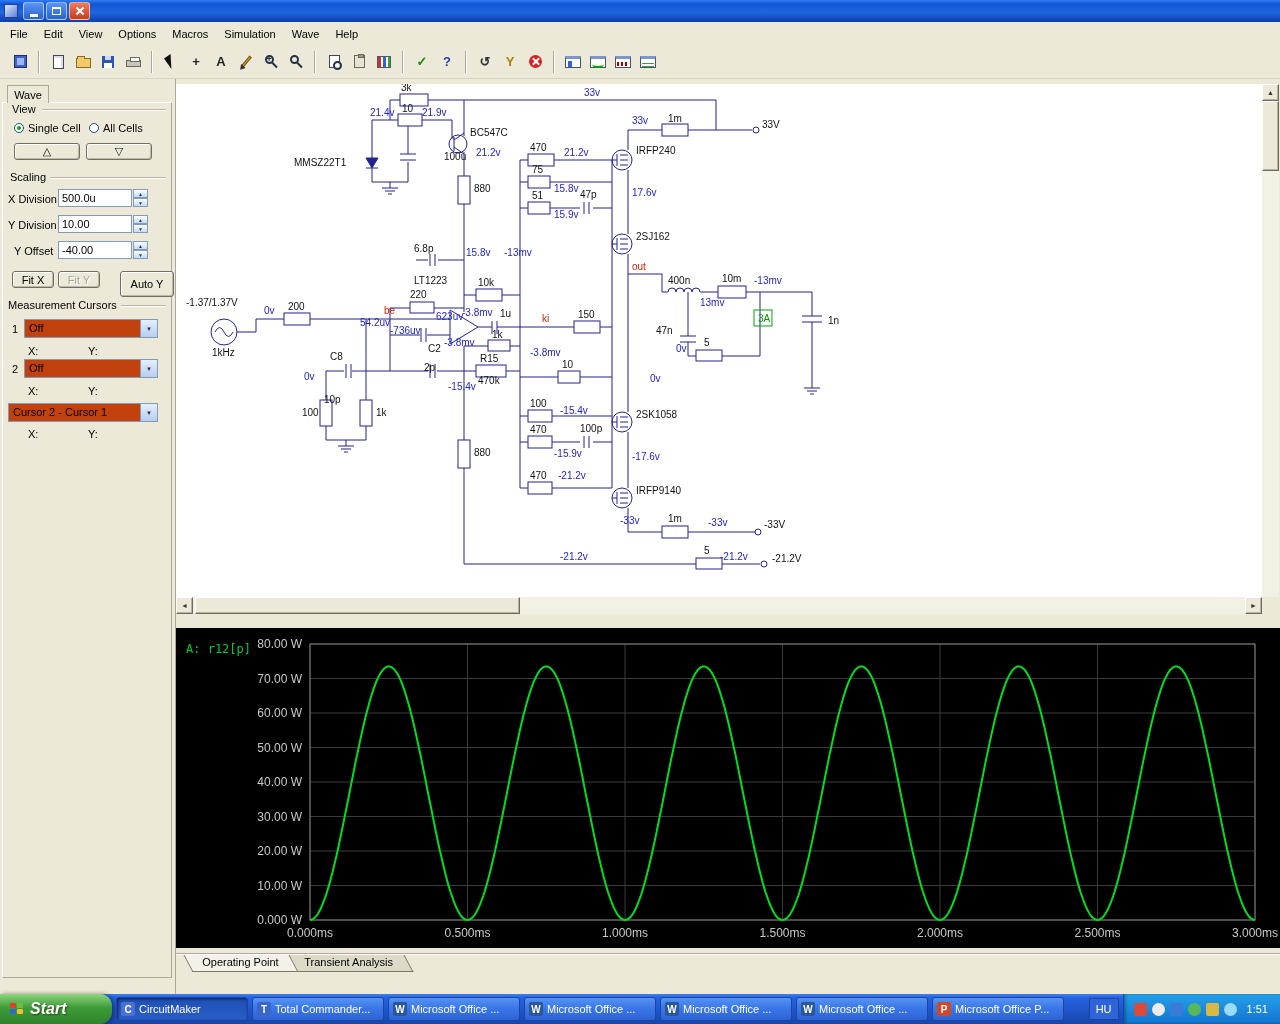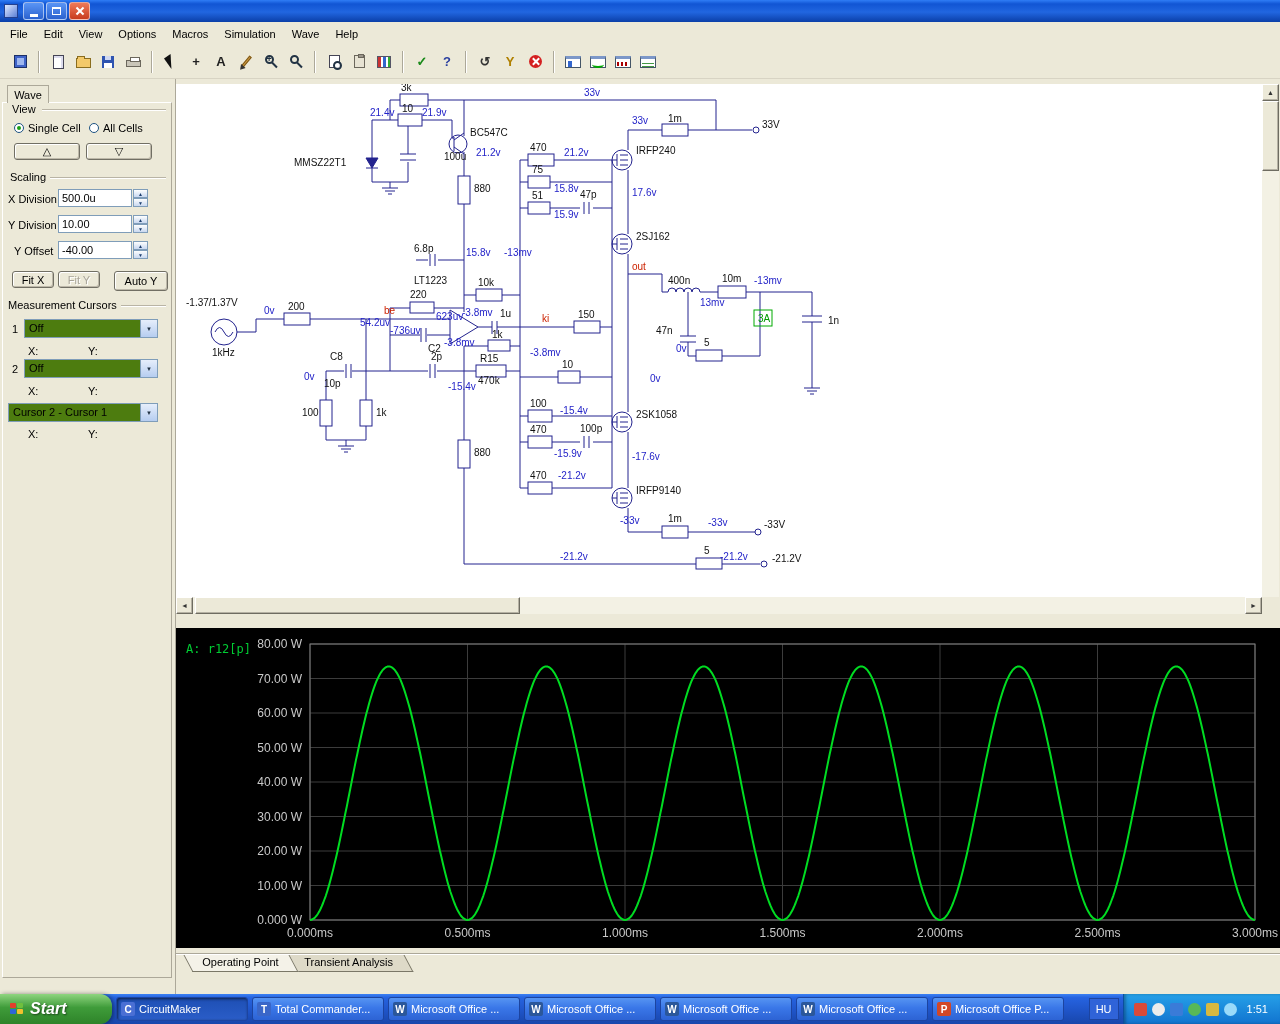--- a/index.html
+++ b/index.html
@@ -71,21 +71,21 @@
   .radio{display:inline-block;width:10px;height:10px;border-radius:50%;background:#fff;border:1px solid #1d5281;margin-right:4px;position:relative;flex:none;}
   .radio.sel::after{content:"";position:absolute;left:2px;top:2px;width:4px;height:4px;border-radius:50%;background:#1aa015;}
   .xpbtn{position:absolute;display:flex;align-items:center;justify-content:center;background:#ece9d8;border:1px solid #716f64;border-radius:3px;box-shadow:inset 1px 1px 0 #fff,inset -1px -1px 0 #bdb8a9;}
   .xpbtn.disabled{color:#a8a498;text-shadow:1px 1px 0 #fff;}
   .ctl-label{position:absolute;white-space:nowrap;}
   .fieldbox{position:absolute;height:18px;background:#fff;border:1px solid #7f9db9;line-height:16px;padding:0 3px;overflow:hidden;}
   .spin{position:absolute;width:15px;height:18px;display:flex;flex-direction:column;}
   .spin span{flex:1;background:linear-gradient(#fdfefe,#c9d8f0);border:1px solid #7f9db9;display:flex;align-items:center;justify-content:center;}
   .spin .up::before{content:"▲";font-size:5px;color:#1d3f6f;}
   .spin .dn::before{content:"▼";font-size:5px;color:#1d3f6f;}
-  .dd{position:absolute;height:19px;background:#4d7c0f;border:1px solid #7f9db9;}
+  .dd{position:absolute;height:19px;background:#c2410c;border:1px solid #7f9db9;}
   .dd-val{position:absolute;left:4px;top:2px;}
   .dd-btn{position:absolute;right:0;top:0;bottom:0;width:17px;background:linear-gradient(#e6eefb,#b6cdf0);border-left:1px solid #7f9db9;display:flex;align-items:center;justify-content:center;}
   .dd-btn::before{content:"▼";font-size:6px;color:#234;}
 
   
   .main-bg{position:absolute;left:176px;top:79px;right:0;bottom:30px;background:#ece9d8;}
   .schematic{position:absolute;left:176px;top:84px;width:1086px;height:513px;background:#fff;overflow:hidden;}
   .slab{position:absolute;font-size:10px;white-space:nowrap;line-height:11px;}
   .c-k{color:#111;} .c-b{color:#2323c8;} .c-r{color:#cc2200;} .c-g{color:#009900;}
 
@@ -273,21 +273,21 @@
         <span class="dn"></span>
     </div>
     <span class="ctl-label" style="left:14px;top:166px">Y Offset</span>
     <div class="fieldbox" style="left:58px;top:162px;width:74px">-40.00</div>
     <div class="spin" style="left:133px;top:162px">
       <span class="up"></span>
         <span class="dn"></span>
     </div>
     <div class="xpbtn" style="left:12px;top:192px;width:42px;height:17px">Fit X</div>
     <div class="xpbtn disabled" style="left:58px;top:192px;width:42px;height:17px">Fit Y</div>
-    <div class="xpbtn" style="left:114px;top:192px;width:54px;height:20px">Auto Y</div>
+    <div class="xpbtn" style="left:120px;top:192px;width:54px;height:26px">Auto Y</div>
 
     <span class="group-label" style="left:8px;top:220px">Measurement Cursors</span>
     <div class="group-line" style="left:118px;top:226px;width:48px"></div>
     <span class="ctl-label" style="left:12px;top:244px">1</span>
     <div class="dd" style="left:24px;top:240px;width:134px">
       <span class="dd-val">Off</span>
       <span class="dd-btn"></span>
     </div>
     <span class="ctl-label" style="left:28px;top:266px">X:</span>
     <span class="ctl-label" style="left:88px;top:266px">Y:</span>
@@ -410,23 +410,23 @@
         <span class="slab c-b" style="left: 214px; top: 241px;">-736uv</span>
         <span class="slab c-k" style="left: 252px; top: 259px;">C2</span>
         <span class="slab c-k" style="left: 36px; top: 263px;">1kHz</span>
         <span class="slab c-b" style="left: 268px; top: 253px;">-3.8mv</span>
         <span class="slab c-k" style="left: 316px; top: 245px;">1k</span>
         <span class="slab c-b" style="left: 354px; top: 263px;">-3.8mv</span>
         <span class="slab c-k" style="left: 480px; top: 241px;">47n</span>
         <span class="slab c-b" style="left: 500px; top: 259px;">0v</span>
         <span class="slab c-k" style="left: 528px; top: 253px;">5</span>
         <span class="slab c-k" style="left: 154px; top: 267px;">C8</span>
-        <span class="slab c-k" style="left: 248px; top: 267px; margin-left: 7px;">2p</span>
+        <span class="slab c-k" style="left: 248px; top: 278px;">2p</span>
         <span class="slab c-k" style="left: 304px; top: 269px;">R15</span>
-        <span class="slab c-k" style="left: 148px; top: 294px; text-align: right;">10p</span>
+        <span class="slab c-k" style="left: 148px; top: 310px; text-align: right;">10p</span>
         <span class="slab c-b" style="left: 128px; top: 287px;">0v</span>
         <span class="slab c-k" style="left: 302px; top: 291px;">470k</span>
         <span class="slab c-b" style="left: 272px; top: 297px;">-15.4v</span>
         <span class="slab c-k" style="left: 386px; top: 275px;">10</span>
         <span class="slab c-b" style="left: 474px; top: 289px;">0v</span>
         <span class="slab c-k" style="left: 126px; top: 323px;">100</span>
         <span class="slab c-k" style="left: 200px; top: 323px;">1k</span>
         <span class="slab c-k" style="left: 354px; top: 314px;">100</span>
         <span class="slab c-b" style="left: 384px; top: 321px;">-15.4v</span>
         <span class="slab c-k" style="left: 460px; top: 325px;">2SK1058</span>

